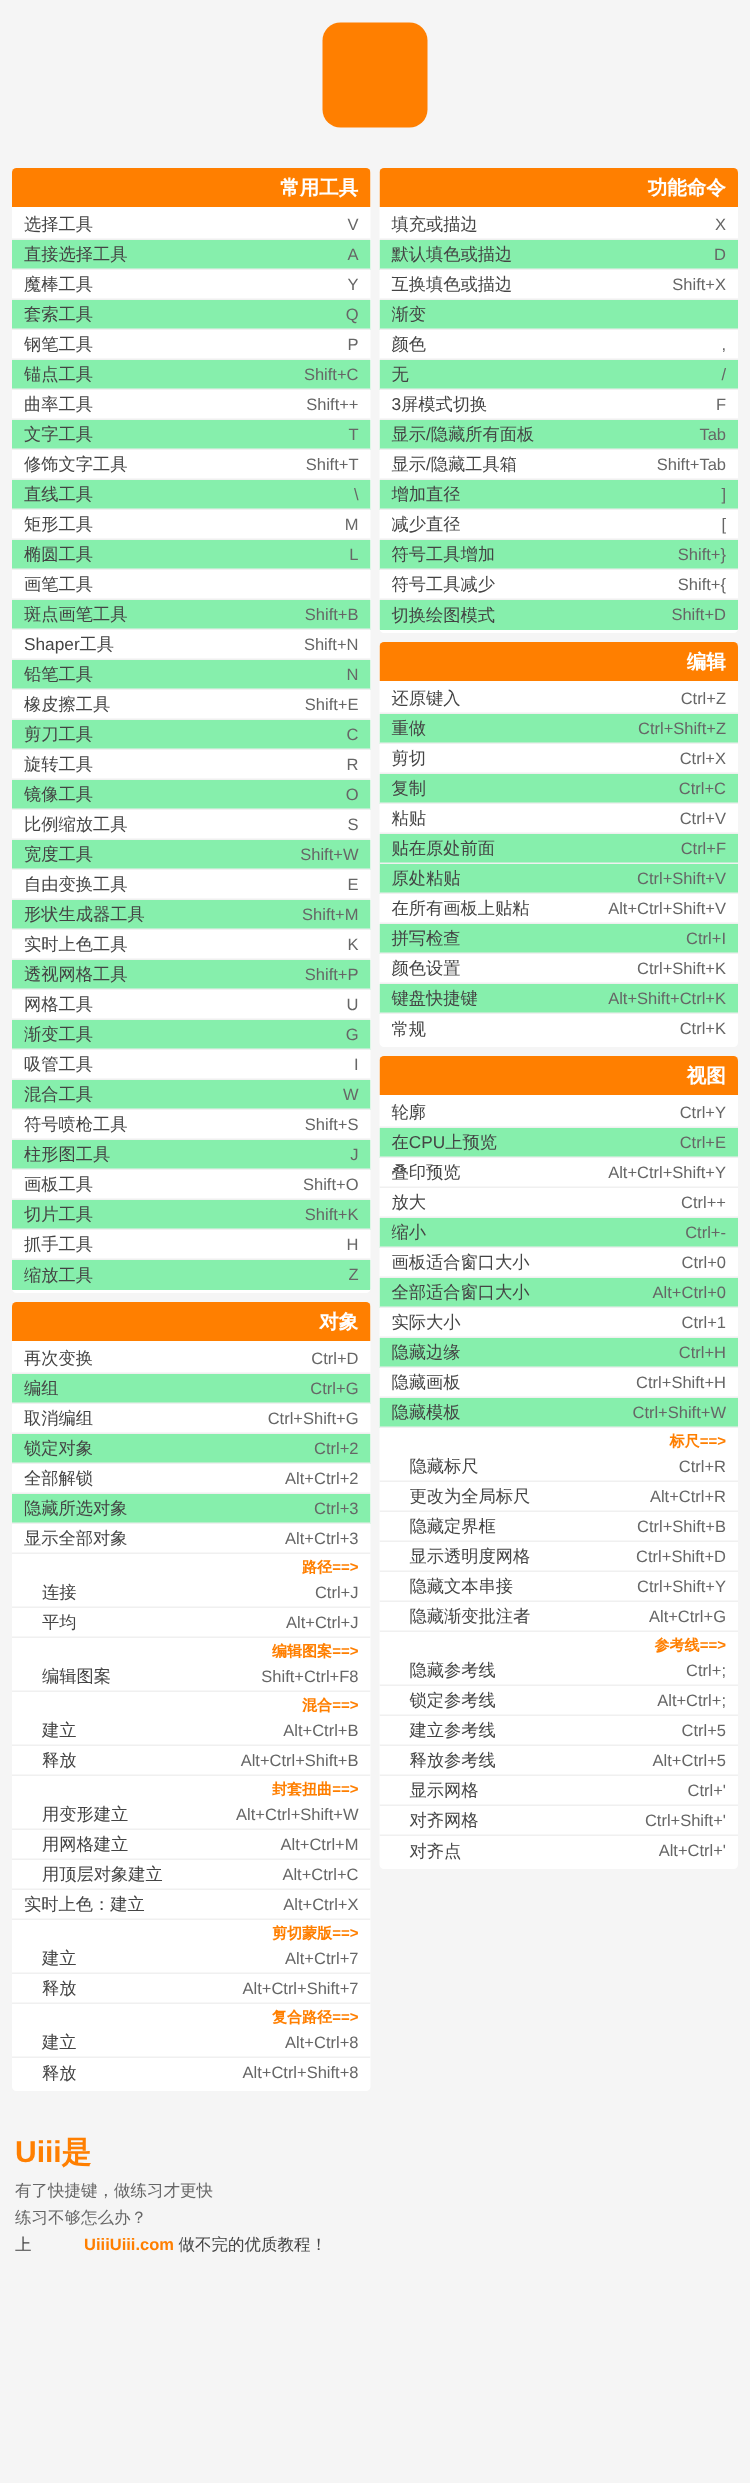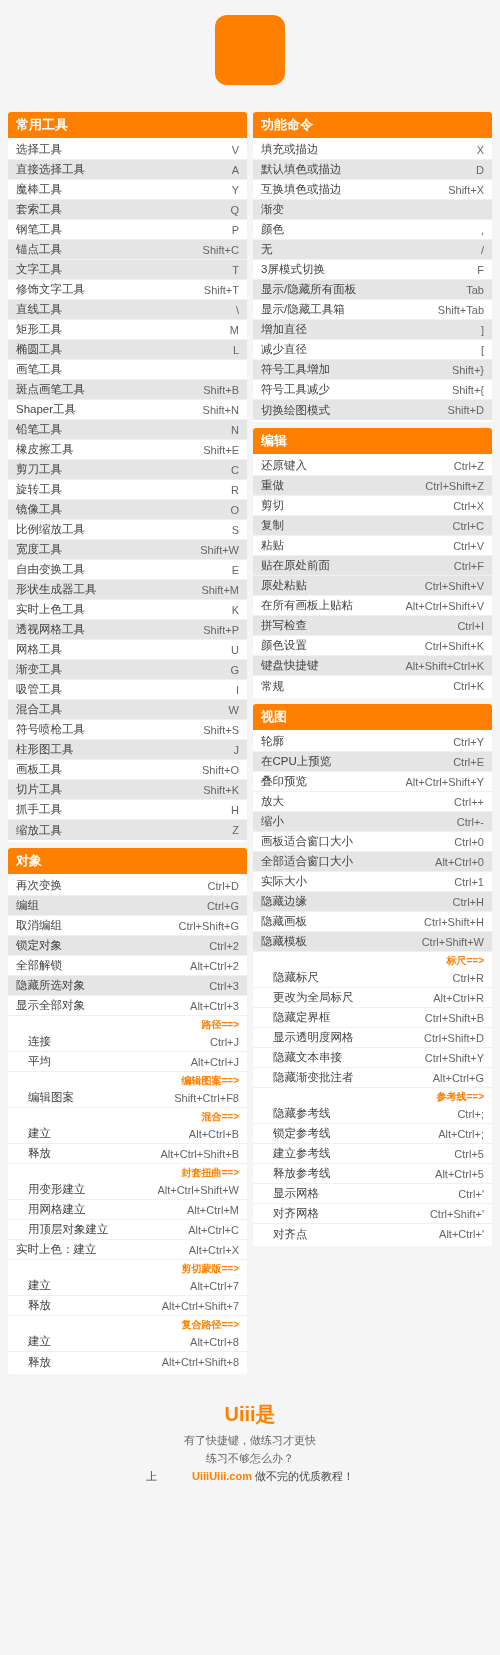--- a/index.html
+++ b/index.html
@@ -56,59 +56,60 @@
       margin-bottom: 6px;
       border-radius: 3px;
       overflow: hidden;
     }
     .section-header {
       background: #FF7F00;
       color: white;
       font-size: 13px;
       font-weight: bold;
       padding: 4px 8px;
+      text-align: right;
     }
     .section-body {
       padding: 2px 0;
     }
     .shortcut-row {
       display: flex;
       justify-content: space-between;
       align-items: center;
       padding: 2px 8px;
       min-height: 20px;
       border-bottom: 1px solid #f0f0f0;
     }
     .shortcut-row:last-child {
       border-bottom: none;
       gap: 24px;
     }
     .shortcut-row.alt {
-      background: #e5e5e5;
+      background: #86efac;
     }
     .shortcut-name {
       color: #444;
       font-size: 11.5px;
       flex: 1;
     }
     .shortcut-key {
       color: #666;
       font-size: 11px;
       text-align: right;
       white-space: nowrap;
     }
     .sub-label {
       color: #FF7F00;
       font-size: 10px;
       font-weight: bold;
       padding: 2px 8px 0;
       text-align: right;
     }
     .footer {
-      text-align: center;
+      text-align: left;
       padding: 15px 10px 20px;
       background: #f5f5f5;
     }
     .footer-logo {
       font-size: 20px;
       font-weight: bold;
       color: #FF7F00;
       margin-bottom: 5px;
     }
     .footer-text {
@@ -164,20 +165,24 @@
             <span class="shortcut-key">Q</span>
           </div>
           <div class="shortcut-row">
             <span class="shortcut-name">钢笔工具</span>
             <span class="shortcut-key">P</span>
           </div>
           <div class="shortcut-row alt">
             <span class="shortcut-name">锚点工具</span>
             <span class="shortcut-key">Shift+C</span>
           </div>
+          <div class="shortcut-row">
+            <span class="shortcut-name">曲率工具</span>
+            <span class="shortcut-key">Shift++</span>
+          </div>
           <div class="shortcut-row alt">
             <span class="shortcut-name">文字工具</span>
             <span class="shortcut-key">T</span>
           </div>
           <div class="shortcut-row">
             <span class="shortcut-name">修饰文字工具</span>
             <span class="shortcut-key">Shift+T</span>
           </div>
           <div class="shortcut-row alt">
             <span class="shortcut-name">直线工具</span>

